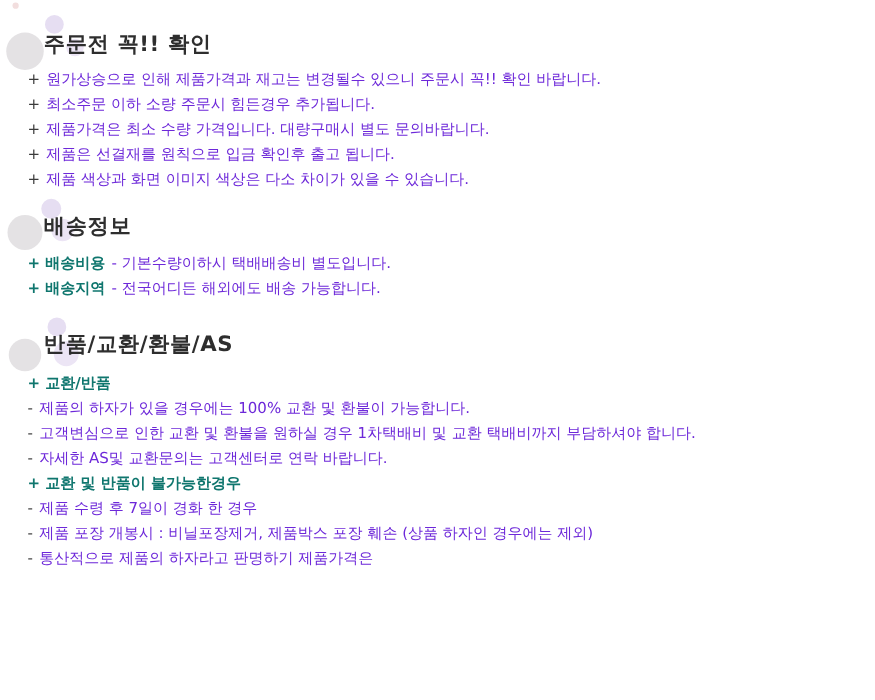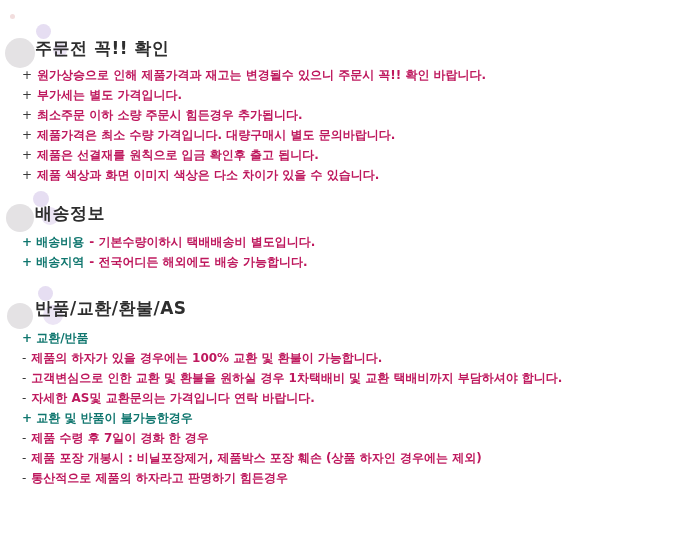--- a/index.html
+++ b/index.html
@@ -12,21 +12,21 @@
     height: 560px;
     overflow: hidden;
     font-family: "DejaVu Sans", "Liberation Sans", sans-serif;
     color: #3a3a3a;
   }
   .page {
     position: relative;
     box-sizing: border-box;
     width: 700px;
     height: 560px;
-    padding: 24px 10px 0 22px;
+    padding: 12px 10px 0 22px;
   }
   .heading-row {
     position: relative;
     height: 20px;
   }
   .heading {
     position: relative;
     display: inline-block;
     margin-left: 13px;
     font-size: 17px;
@@ -69,40 +69,39 @@
 
   .line {
     margin: 0;
     height: 20px;
     line-height: 20px;
     font-size: 12px;
     white-space: nowrap;
   }
   .lead { margin-right: 5px; }
   .lead.red { color: #0f766e; font-weight: bold; }
-  .txt { color: #be185d; font-weight: bold; }
+  .txt { color: #6d28d9; }
 </style>
 </head>
 <body>
 
 <div class="page">
 
   <section class="sec1">
     <div class="heading-row">
       <h2 class="heading s1">
         <span class="dot pink"></span>
         <span class="dot gray"></span>
         <span class="dot purple"></span>
         <span class="dot lavender"></span>
         <span class="htext">주문전 꼭!! 확인</span>
       </h2>
     </div>
     <div class="items">
         <p class="line"><span class="lead">+</span><span class="txt">원가상승으로 인해 제품가격과 재고는 변경될수 있으니 주문시 꼭!! 확인 바랍니다.</span></p>
-        <p class="line"><span class="lead">+</span><span class="txt">부가세는 별도 가격입니다.</span></p>
         <p class="line"><span class="lead">+</span><span class="txt">최소주문 이하 소량 주문시 힘든경우 추가됩니다.</span></p>
         <p class="line"><span class="lead">+</span><span class="txt">제품가격은 최소 수량 가격입니다. 대량구매시 별도 문의바랍니다.</span></p>
         <p class="line"><span class="lead">+</span><span class="txt">제품은 선결재를 원칙으로 입금 확인후 출고 됩니다.</span></p>
         <p class="line"><span class="lead">+</span><span class="txt">제품 색상과 화면 이미지 색상은 다소 차이가 있을 수 있습니다.</span></p>
       </div>
   </section>
 
   <section class="sec2">
     <div class="heading-row">
       <h2 class="heading s2">
@@ -124,21 +123,21 @@
         <span class="dot gray"></span>
         <span class="dot purple"></span>
         <span class="dot lavender"></span>
         <span class="htext">반품/교환/환불/AS</span>
       </h2>
     </div>
     <div class="items">
         <p class="line"><span class="lead red">+ 교환/반품</span></p>
         <p class="line"><span class="lead">-</span><span class="txt">제품의 하자가 있을 경우에는 100% 교환 및 환불이 가능합니다.</span></p>
         <p class="line"><span class="lead">-</span><span class="txt">고객변심으로 인한 교환 및 환불을 원하실 경우 1차택배비 및 교환 택배비까지 부담하셔야 합니다.</span></p>
-        <p class="line"><span class="lead">-</span><span class="txt">자세한 AS및 교환문의는 가격입니다 연락 바랍니다.</span></p>
+        <p class="line"><span class="lead">-</span><span class="txt">자세한 AS및 교환문의는 고객센터로 연락 바랍니다.</span></p>
         <p class="line"><span class="lead red">+ 교환 및 반품이 불가능한경우</span></p>
         <p class="line"><span class="lead">-</span><span class="txt">제품 수령 후 7일이 경화 한 경우</span></p>
         <p class="line"><span class="lead">-</span><span class="txt">제품 포장 개봉시 : 비닐포장제거, 제품박스 포장 훼손 (상품 하자인 경우에는 제외)</span></p>
-        <p class="line"><span class="lead">-</span><span class="txt">통산적으로 제품의 하자라고 판명하기 힘든경우</span></p>
+        <p class="line"><span class="lead">-</span><span class="txt">통산적으로 제품의 하자라고 판명하기 제품가격은</span></p>
       </div>
   </section>
 
 </div>
 
 </body></html>

